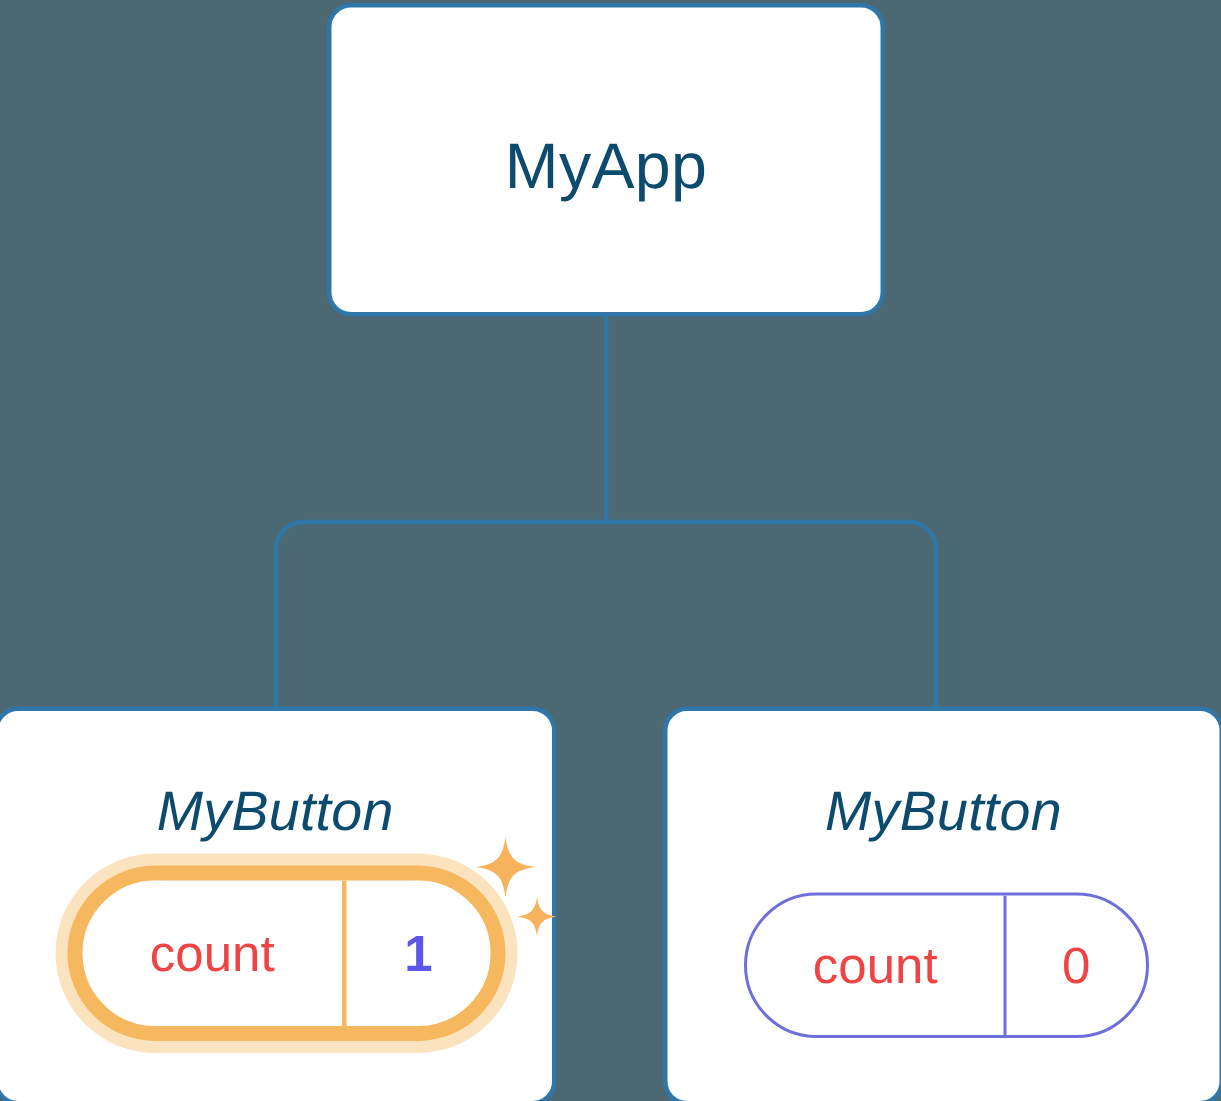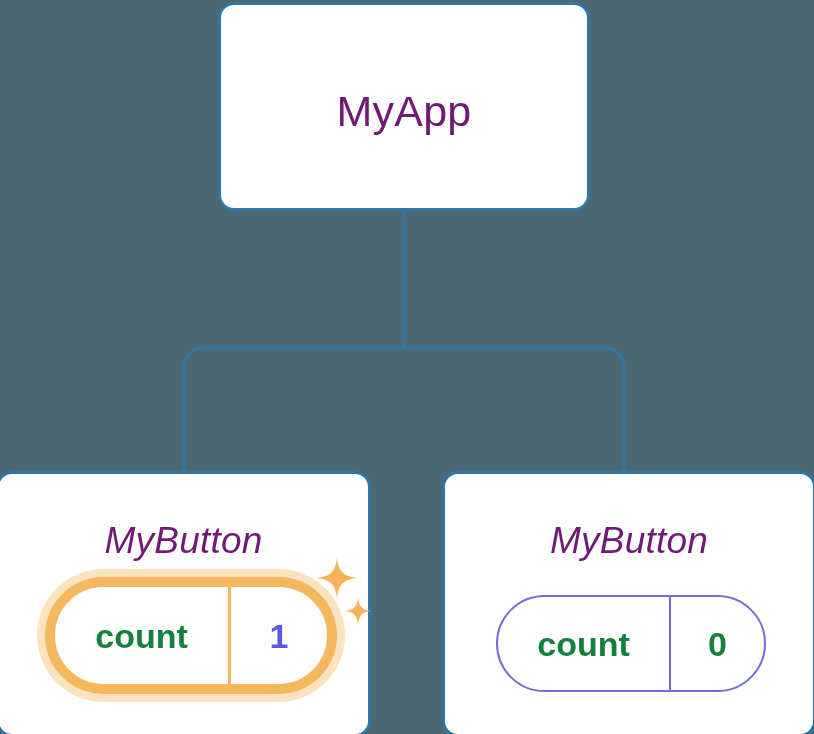--- a/index.html
+++ b/index.html
@@ -58,21 +58,21 @@
     top: 471px;
     width: 374px;
     height: 266px;
   }
 
   .node-title {
     position: absolute;
     left: 0;
     width: 100%;
     text-align: center;
-    color: #701a75;
+    color: #0c4a6e;
     font-weight: 400;
     letter-spacing: 0.2px;
     white-space: nowrap;
   }
 
   .card-root .node-title {
     top: 82px;
     font-size: 43px;
   }
 
@@ -111,22 +111,22 @@
     box-shadow: 0 0 0 8px #fbe3bf;
   }
 
   .pill-key,
   .pill-value {
     display: flex;
     align-items: center;
     justify-content: center;
     box-sizing: border-box;
     font-size: 34px;
-    color: #15803d;
-    font-weight: 700;
+    color: #ef4444;
+    font-weight: 400;
     line-height: 1;
   }
 
   .pill-plain .pill-key {
     flex: 0 0 173px;
     border-right: 2px solid #6f6fdb;
   }
   .pill-plain .pill-value {
     flex: 1 1 auto;
   }

